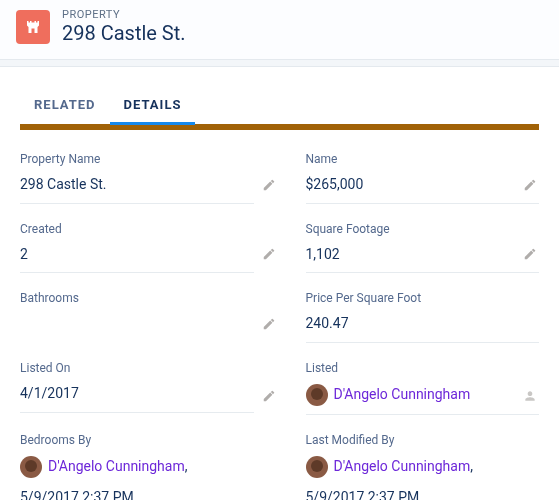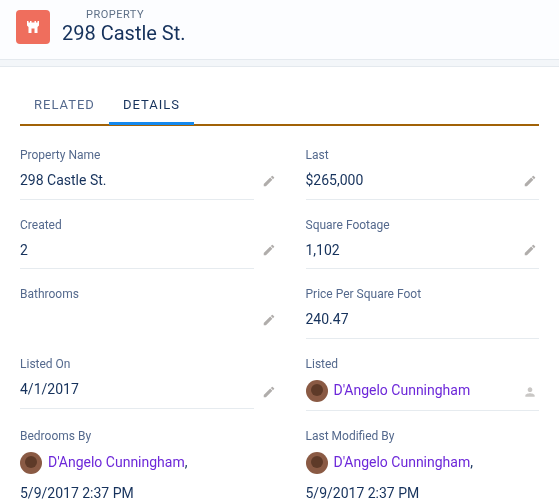--- a/index.html
+++ b/index.html
@@ -26,41 +26,41 @@
     margin-right: 12px;
     color: #fff;
     flex-shrink: 0;
   }
   .header-text .subtitle {
     font-size: 11px;
     color: #5e7087;
     letter-spacing: 0.5px;
     text-transform: uppercase;
     line-height: 1.2;
-    margin-left: 24px;
   }
   .header-text .title {
     font-size: 20px;
     font-weight: 400;
     color: #16325c;
     line-height: 1.2;
   }
   .divider {
     height: 8px;
     background: #f3f6f9;
     border-top: 1px solid #e4e9ee;
     border-bottom: 1px solid #e4e9ee;
   }
   .content {
     padding: 20px 20px 0;
     background: #fff;
   }
   .tabs {
     display: flex;
-    border-bottom: 2px solid #a16207;
+    border-bottom: 6px solid #a16207;
+    font-weight: bold;
   }
   .tab {
     padding: 10px 14px 12px;
     font-size: 13px;
     letter-spacing: 1px;
     color: #54698d;
     cursor: pointer;
   }
   .tab.active {
     color: #16325c;
@@ -169,21 +169,21 @@
       <div class="field-label">Property Name</div>
       <div class="field-value">298 Castle St.</div>
       <span class="edit-icon">
         <svg width="14" height="14" viewBox="0 0 24 24">
             <path d="M3 17.25V21h3.75L17.81 9.94l-3.75-3.75L3 17.25zM20.71 7.04a1 1 0 0 0 0-1.41l-2.34-2.34a1 1 0 0 0-1.41 0l-1.83 1.83 3.75 3.75 1.83-1.83z" fill="#b0adab"></path>
           </svg>
       </span>
     </div>
 
     <div class="field right">
-      <div class="field-label">Last</div>
+      <div class="field-label">Name</div>
       <div class="field-value">$265,000</div>
       <span class="edit-icon">
         <svg width="14" height="14" viewBox="0 0 24 24">
             <path d="M3 17.25V21h3.75L17.81 9.94l-3.75-3.75L3 17.25zM20.71 7.04a1 1 0 0 0 0-1.41l-2.34-2.34a1 1 0 0 0-1.41 0l-1.83 1.83 3.75 3.75 1.83-1.83z" fill="#b0adab"></path>
           </svg>
       </span>
     </div>
 
     <div class="field left">
       <div class="field-label">Created</div>

